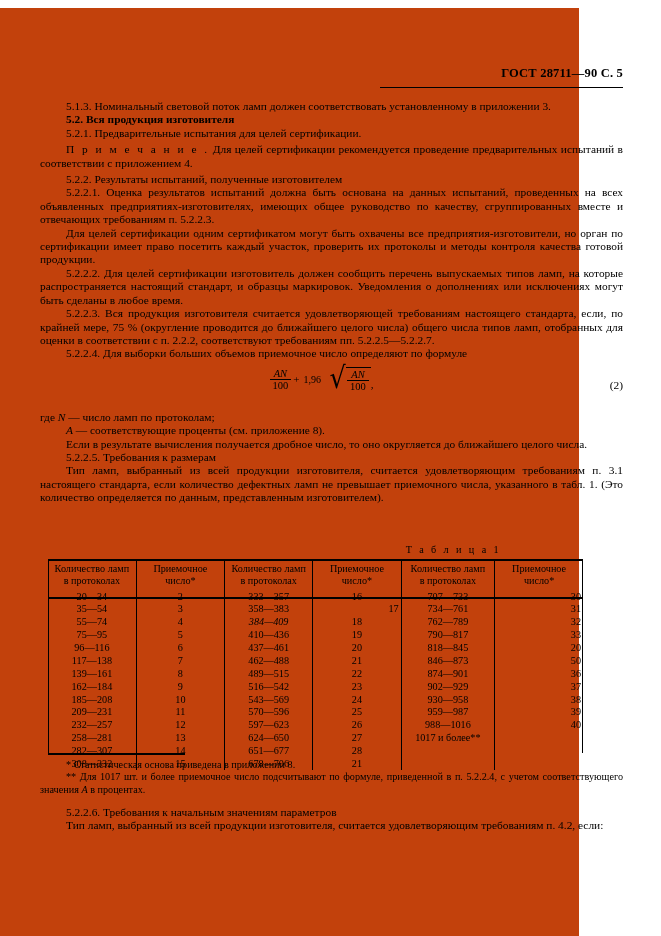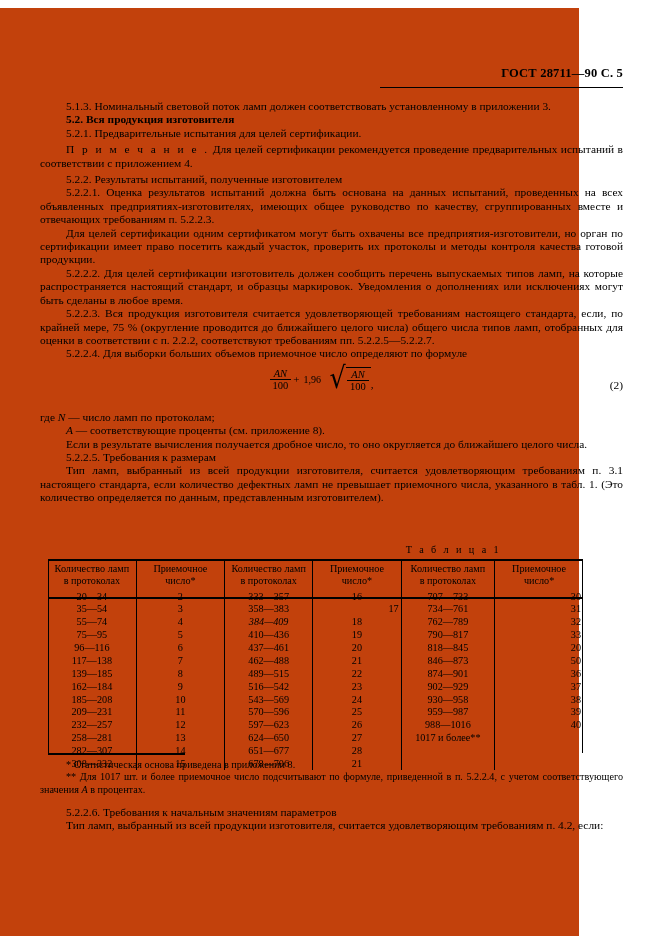--- a/index.html
+++ b/index.html
@@ -310,21 +310,21 @@
         </tr>
         <tr>
           <td style="width: 16.5%;">117—138</td>
           <td style="width: 16.5%;">7</td>
           <td class="pair-a" style="width: 16.5%;">462—488</td>
           <td style="width: 16.5%;">21</td>
           <td class="pair-a" style="width: 17.5%;">846—873</td>
           <td style="width: 16.5%;">50</td>
         </tr>
         <tr>
-          <td style="width: 16.5%;">139—185</td>
+          <td style="width: 16.5%;">139—161</td>
           <td style="width: 16.5%;">8</td>
           <td class="pair-a" style="width: 16.5%;">489—515</td>
           <td style="width: 16.5%;">22</td>
           <td class="pair-a" style="width: 17.5%;">874—901</td>
           <td style="width: 16.5%;">36</td>
         </tr>
         <tr>
           <td style="width: 16.5%;">162—184</td>
           <td style="width: 16.5%;">9</td>
           <td class="pair-a" style="width: 16.5%;">516—542</td>

